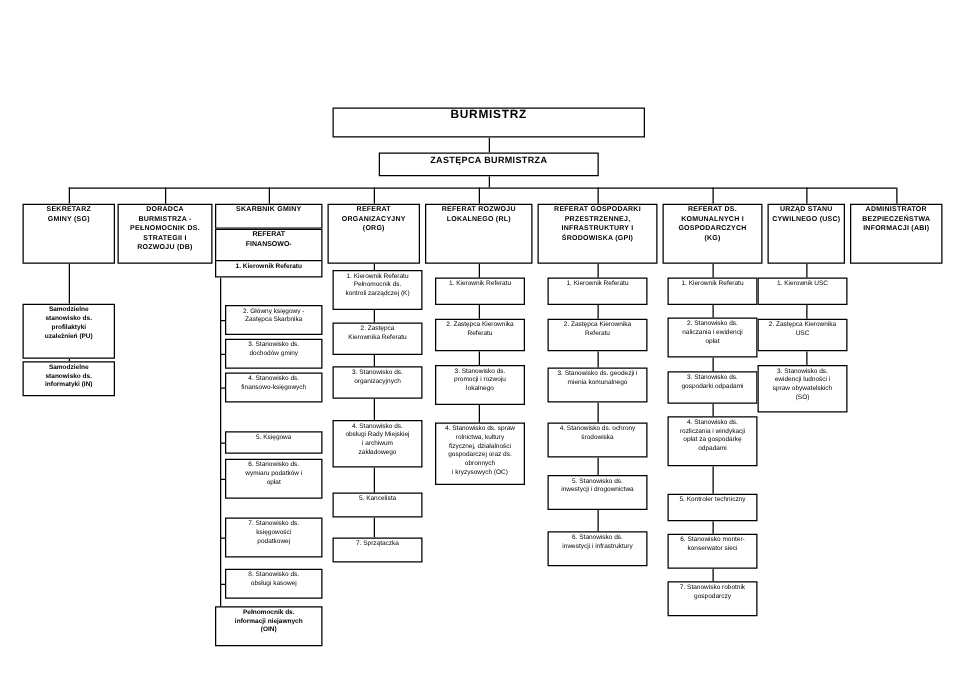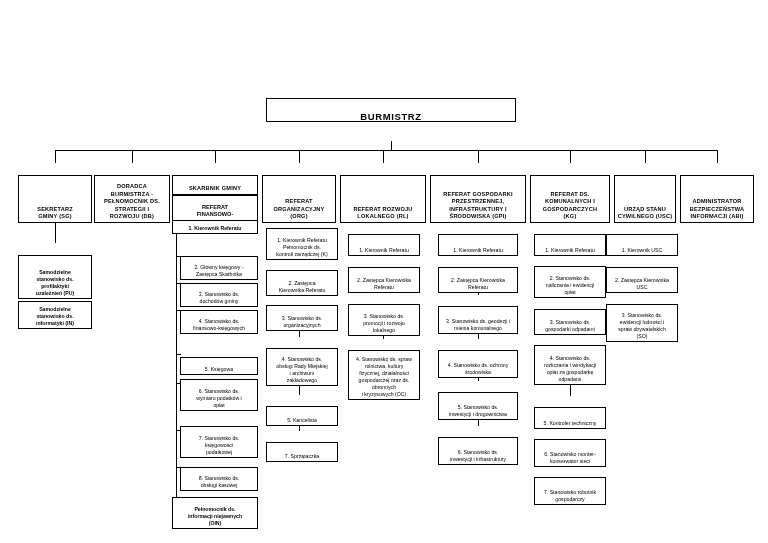--- a/index.html
+++ b/index.html
@@ -27,28 +27,27 @@
     text-align: right;
     font-size: 7.6px;
     line-height: 11px;
   }
   .box {
     position: absolute;
     box-sizing: border-box;
     border: 1px solid #000000;
     background: #ffffff;
     display: flex;
-    align-items: flex-end;
+    align-items: flex-start;
     justify-content: center;
     text-align: center;
     font-size: 5.4px;
     line-height: 7.4px;
     padding: 1px 2px;
     z-index: 2;
-    margin-top: 12px;
   }
   .box span { display: block; width: 100%; white-space: pre-line; }
   .box.top {
     font-size: 9.5px;
     font-weight: bold;
     letter-spacing: 0.6px;
   }
   .box.second {
     font-size: 7.2px;
     font-weight: bold;
@@ -134,20 +133,23 @@
     <div class="line v" style="left: 570px; top: 323px; height: 11px;"></div>
     <div class="line v" style="left: 570px; top: 373px; height: 23px;"></div>
     <div class="line v" style="left: 570px; top: 417px; height: 11px;"></div>
     <div class="line v" style="left: 570px; top: 455px; height: 11px;"></div>
     <div class="line v" style="left: 645px; top: 211px; height: 12px;"></div>
     <div class="line v" style="left: 645px; top: 244px; height: 12px;"></div>
     <div class="line v" style="left: 645px; top: 281px; height: 12px;"></div>
     <div class="box top" style="left: 266px; top: 86px; width: 250px; height: 24px;">
       <span>BURMISTRZ</span>
     </div>
+    <div class="box second" style="left: 303px; top: 122px; width: 176px; height: 19px;">
+      <span>ZASTĘPCA BURMISTRZA</span>
+    </div>
     <div class="box dept" style="left: 18px; top: 163px; width: 74px; height: 48px;">
       <span>SEKRETARZ
 GMINY (SG)</span>
     </div>
     <div class="box dept" style="left: 94px; top: 163px; width: 76px; height: 48px;">
       <span>DORADCA
 BURMISTRZA -
 PEŁNOMOCNIK DS.
 STRATEGII I
 ROZWOJU (DB)</span>

